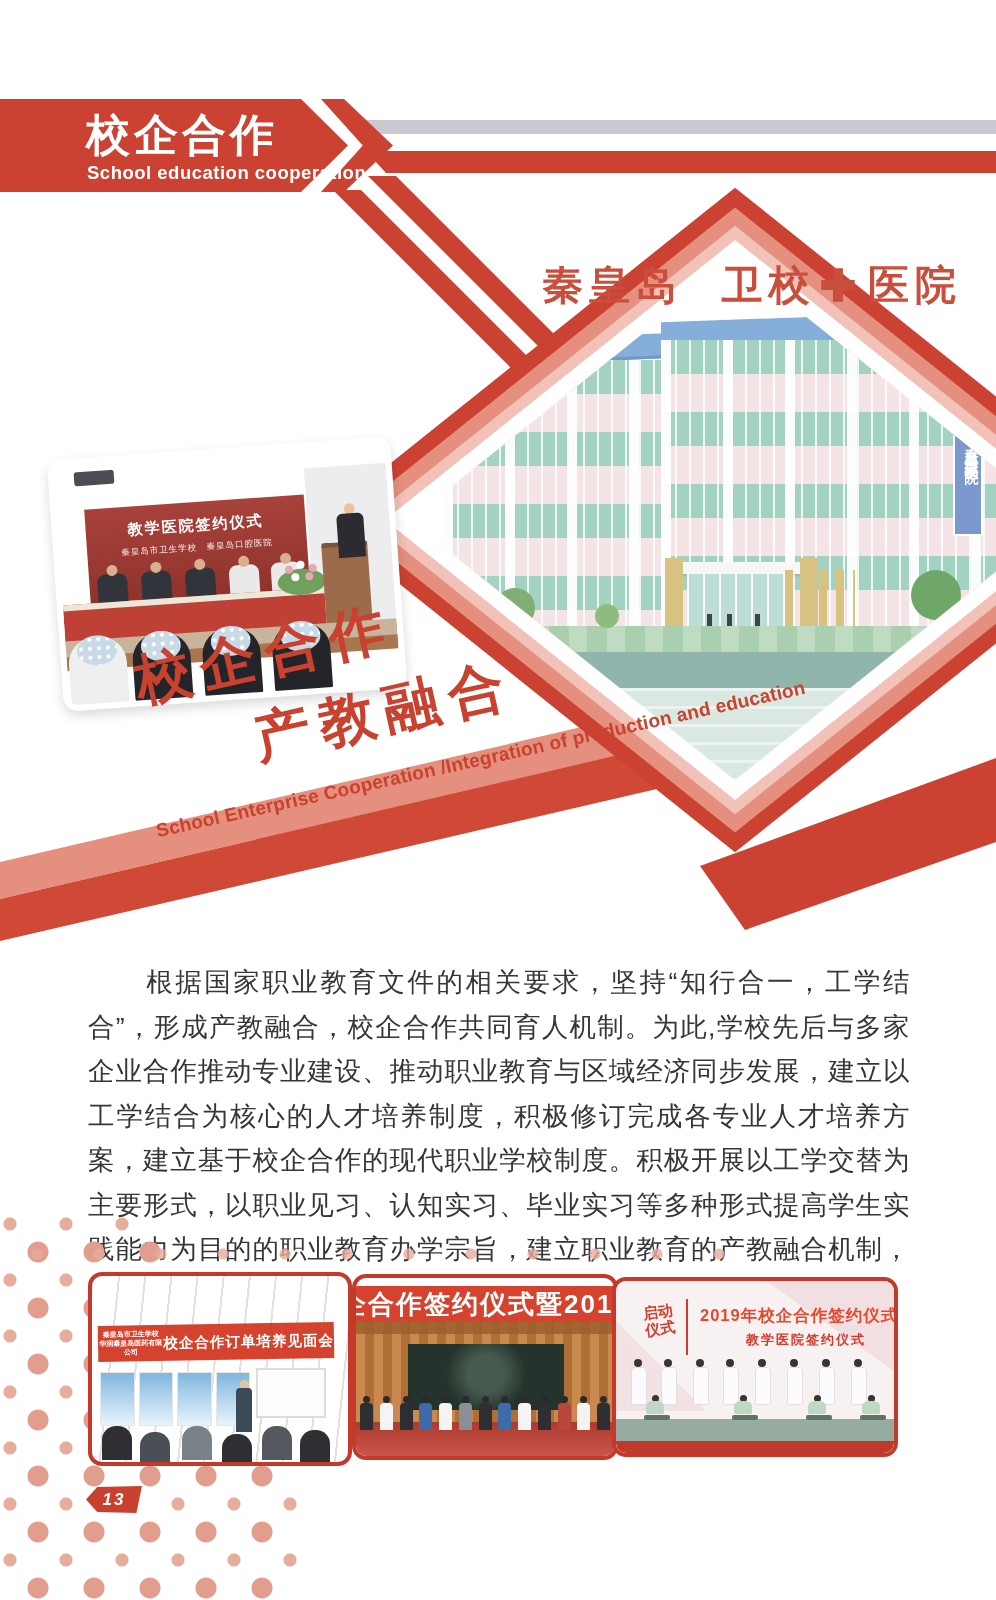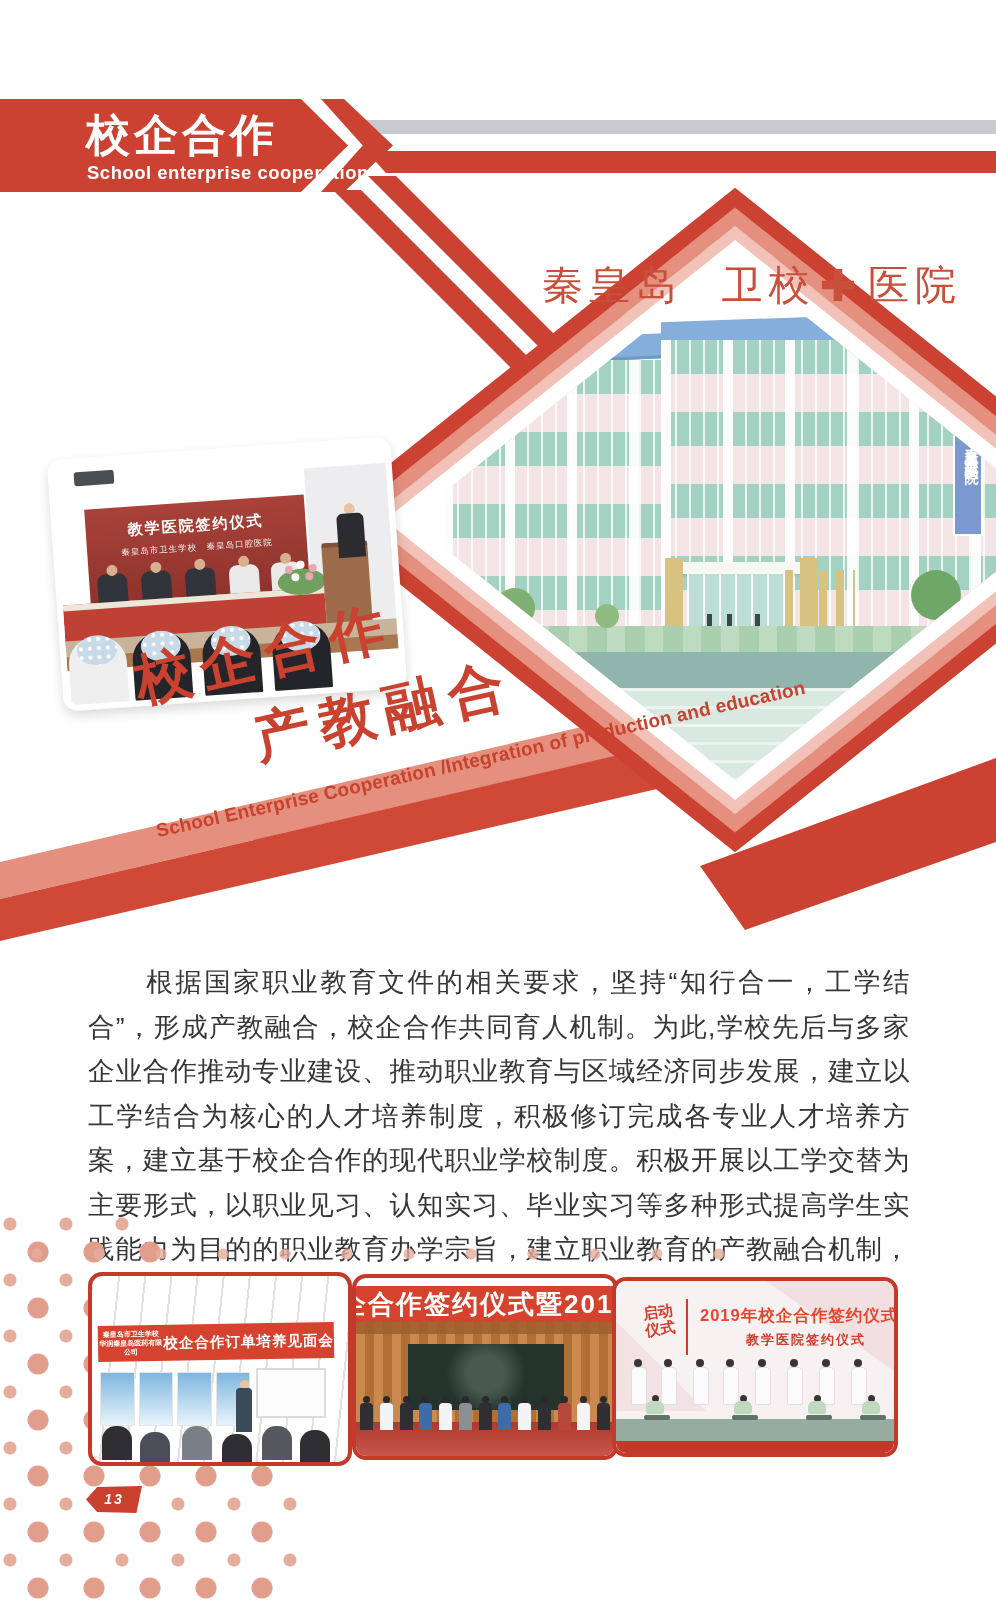--- a/index.html
+++ b/index.html
@@ -47,21 +47,21 @@
   .road{left:0;top:412px;width:560px;height:36px;background:#8FB5AC;}
   .walk{left:0;top:448px;width:560px;height:112px;background:#D9E8E1;
       background-image:repeating-linear-gradient(180deg,rgba(255,255,255,.5) 0 3px,rgba(255,255,255,0) 3px 18px);}
   .tree{border-radius:50%;}
   .tiny-person{width:5px;height:12px;background:#3A4550;top:374px;}
   .vsign{left:498px;top:122px;width:26px;height:170px;background:#7C99CF;border:2px solid #fff;
          color:#fff;font-size:14px;writing-mode:vertical-rl;text-align:center;letter-spacing:3px;font-weight:bold;}
   .vsign-cross{left:498px;top:90px;width:28px;height:28px;background:#fff;color:#C94F3C;
          font-size:18px;text-align:center;line-height:28px;font-weight:bold;}
   .bld-sign{left:542px;top:258px;width:420px;display:flex;align-items:center;
-            color:#C94F3C;font-size:41px;font-weight:normal;letter-spacing:6px;white-space:nowrap;}
+            color:#C94F3C;font-size:41px;font-weight:bold;letter-spacing:6px;white-space:nowrap;}
   .bld-sign .gap1{width:40px;} .bld-sign .gap2{width:8px;}
   .bld-cross{font-size:44px;letter-spacing:0;margin:0 4px;}
 
   
   .meet{left:55px;top:448px;width:332px;height:240px;background:#fff;border:6px solid #fff;
         border-radius:14px;overflow:hidden;transform:rotate(-4deg);box-shadow:0 5px 12px rgba(0,0,0,.15);}
   .meet-ceil{left:0;top:0;width:332px;height:64px;background:linear-gradient(#FAFAFB,#DFE1E4);
       background-image:repeating-linear-gradient(100deg,rgba(255,255,255,.9) 0 3px,rgba(0,0,0,0) 3px 30px);}
   .projector{left:20px;top:8px;width:40px;height:14px;background:#4A4D52;border-radius:3px;}
   .meet-wall{left:250px;top:20px;width:82px;height:160px;background:#EDEDEF;}
@@ -157,21 +157,21 @@
   .nurse::after{content:"";position:absolute;left:1px;top:8px;width:14px;height:36px;border-radius:4px 4px 2px 2px;
       background:#FBFBFD;border:1px solid #E3DEE2;}
   .kneel{top:118px;width:20px;height:16px;}
   .kneel::before{content:"";position:absolute;left:6px;top:-4px;width:7px;height:7px;border-radius:50%;background:#3A3335;}
   .kneel::after{content:"";position:absolute;left:0;top:2px;width:18px;height:13px;border-radius:6px 6px 2px 2px;background:#BFD8C2;}
   .mat{top:134px;width:26px;height:5px;background:#5F7268;border-radius:2px;}
 
   
   .pagetag{left:86px;top:1486px;width:56px;height:27px;background:#C9402F;
      clip-path:polygon(0 50%,20% 4%,100% 0,90% 100%,20% 96%);
-     color:#fff;font-size:14px;font-weight:bold;font-style:italic;text-align:center;line-height:27px;letter-spacing:2px;}
+     color:#fff;font-size:17px;font-weight:bold;font-style:italic;text-align:center;line-height:27px;letter-spacing:2px;}
 </style>
 </head>
 <body>
 
 <div class="page">
 
   <svg class="abs deco-svg" viewBox="0 0 996 1600">
     <polygon points="366,151 996,151 996,173 386,173" fill="#CB4232"></polygon>
     <polygon points="368,176 396,176 640,420 612,420" fill="#CB4232"></polygon>
     <polygon points="333,190 361,190 605,434 577,434" fill="#CB4232"></polygon>
@@ -216,21 +216,21 @@
     <span class="gap1"></span>
     <span>卫校</span>
     <span class="bld-cross">✚</span>
     <span class="gap2"></span>
     <span>医院</span>
   </div>
 
   <div class="abs hdr-banner"></div>
   <div class="abs hdr-chevron"></div>
   <div class="abs hdr-title">校企合作</div>
-  <div class="abs hdr-sub">School enterprise cooperation</div>
+  <div class="abs hdr-sub">School education cooperation</div>
 
   <div class="abs meet">
     <div class="abs meet-ceil"></div>
     <div class="abs projector"></div>
     <div class="abs meet-wall"></div>
     <div class="abs backdrop">
       <div class="t1">教学医院签约仪式</div>
       <div class="t2">秦皇岛市卫生学校　秦皇岛口腔医院</div>
     </div>
     <div class="abs seated" style="left:36px;">

